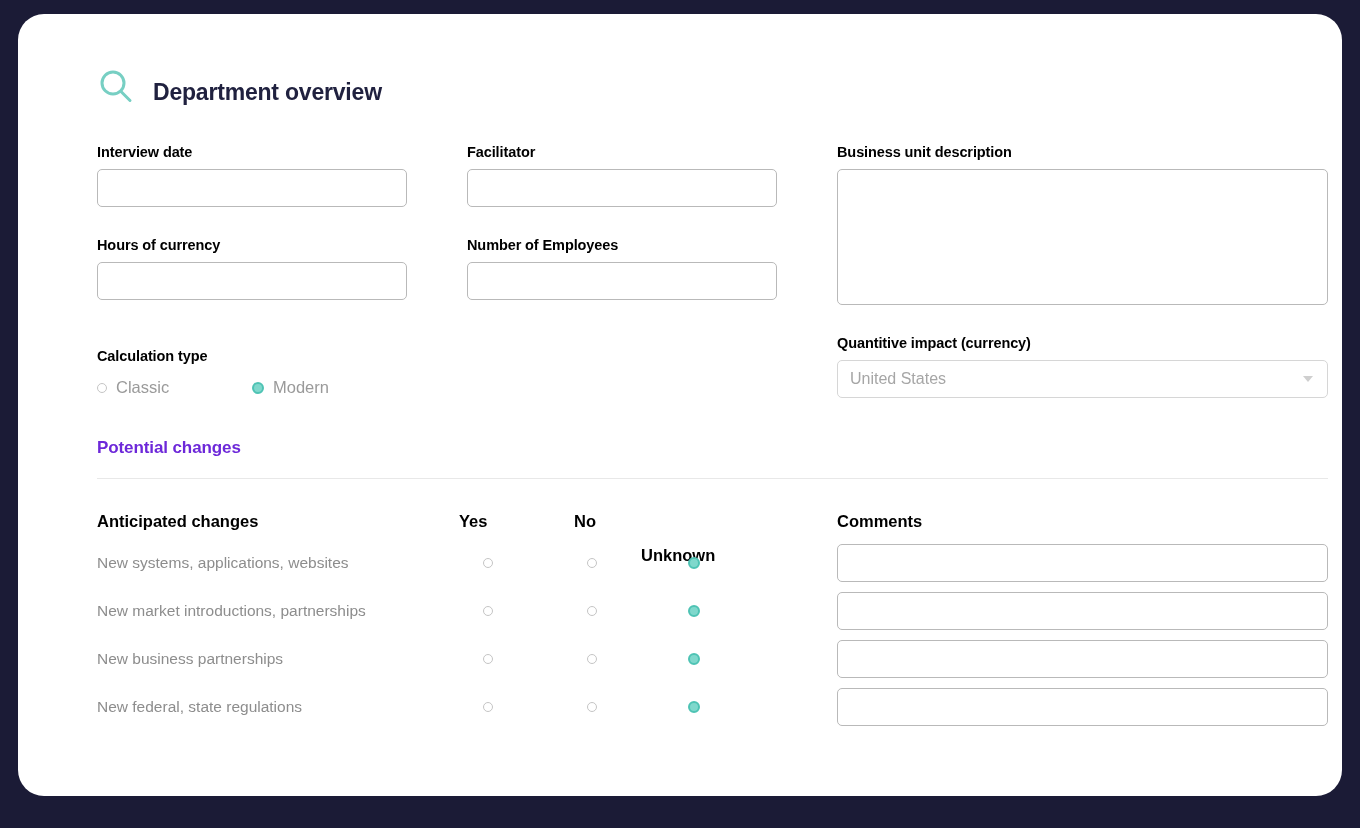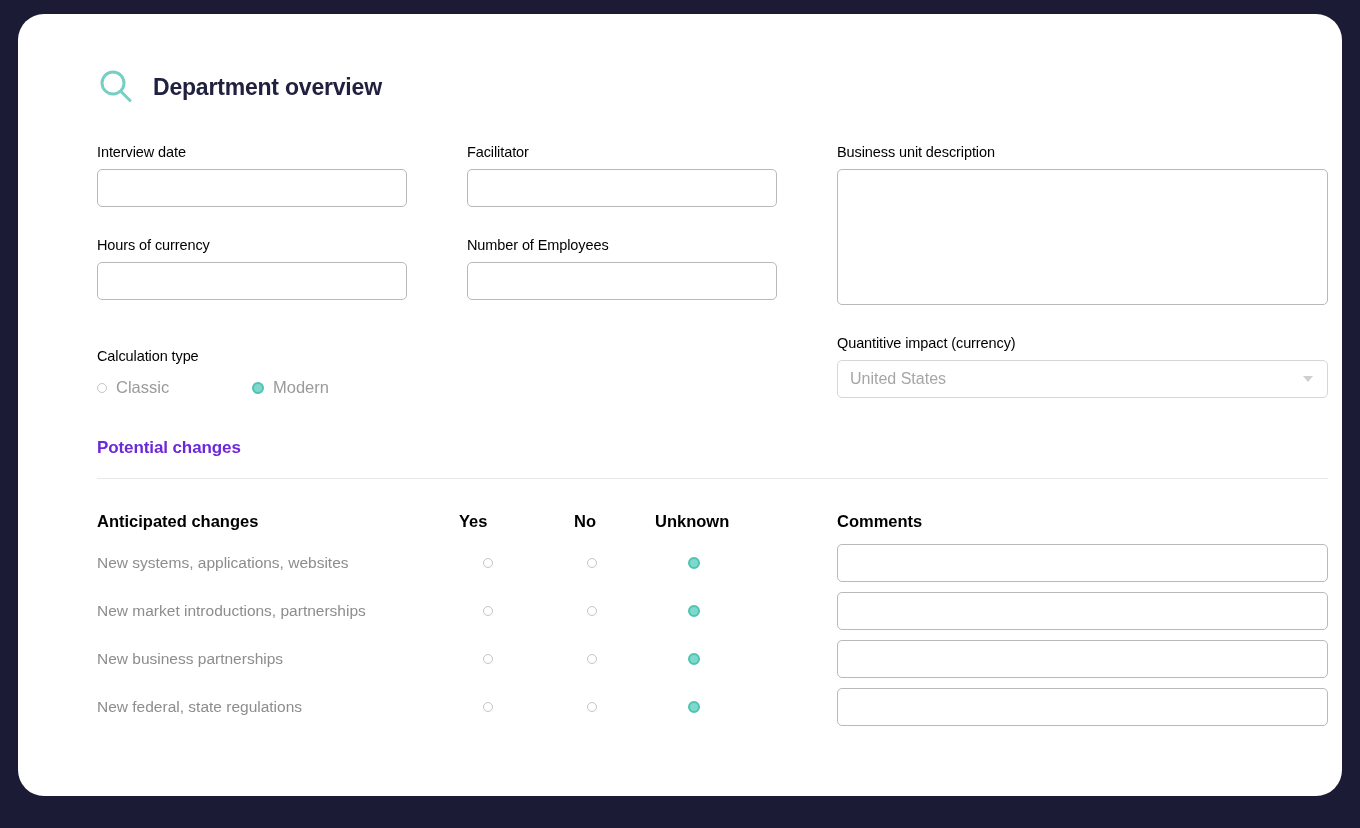--- a/index.html
+++ b/index.html
@@ -33,36 +33,36 @@
     background: #ffffff;
     border-radius: 26px;
   }
 
   
   #header {
     position: absolute;
     left: 79px;
     top: 54px;
     display: flex;
-    align-items: center;
+    align-items: flex-end;
     gap: 18px;
   }
   .search-icon { width: 38px; height: 38px; display: block; flex: none; }
   #page-title {
     font-size: 23px;
     font-weight: bold;
     color: #20213f;
     letter-spacing: -0.2px;
     white-space: nowrap;
   }
 
   
   .field-label {
     font-size: 14.5px;
-    font-weight: normal;
+    font-weight: bold;
     color: #000000;
     letter-spacing: -0.1px;
     white-space: nowrap;
   }
   .text-input {
     display: block;
     width: 100%;
     height: 38px;
     border: 1px solid #b9b9b9;
     border-radius: 5px;
@@ -189,21 +189,21 @@
 
   .th {
     font-size: 16.5px;
     font-weight: bold;
     color: #000;
     white-space: nowrap;
   }
   #header-row { height: 36px; }
   #header-row .c-yes  { left: 362px; }
   #header-row .c-no   { left: 477px; }
-  #header-row .c-unk  { left: 558px; }
+  #header-row .c-unk  { left: 544px; margin-top: 34px; }
   #header-row .c-com  { left: 740px; }
 
   .td-label {
     font-size: 15.5px;
     color: #8d8d8d;
     white-space: nowrap;
   }
   .radio-cell {
     width: 14px;
     display: flex;

